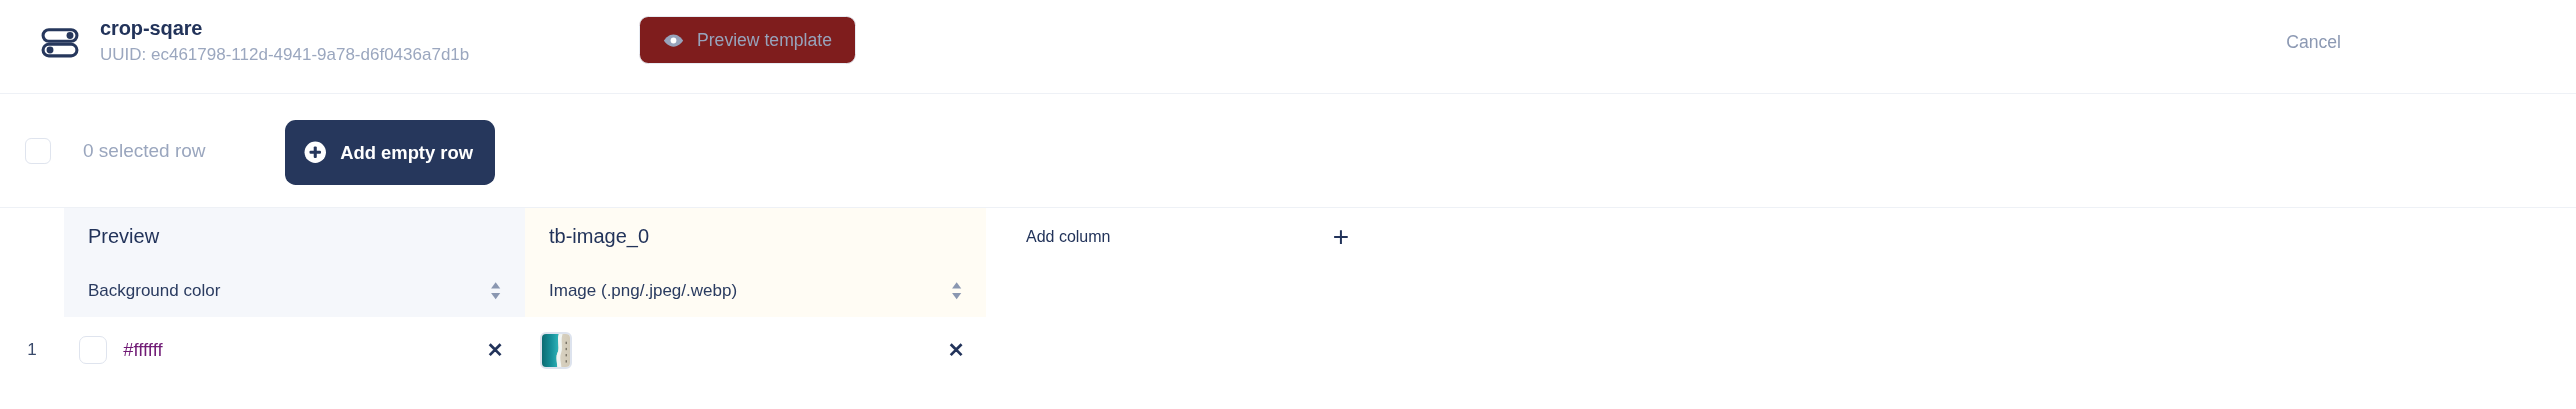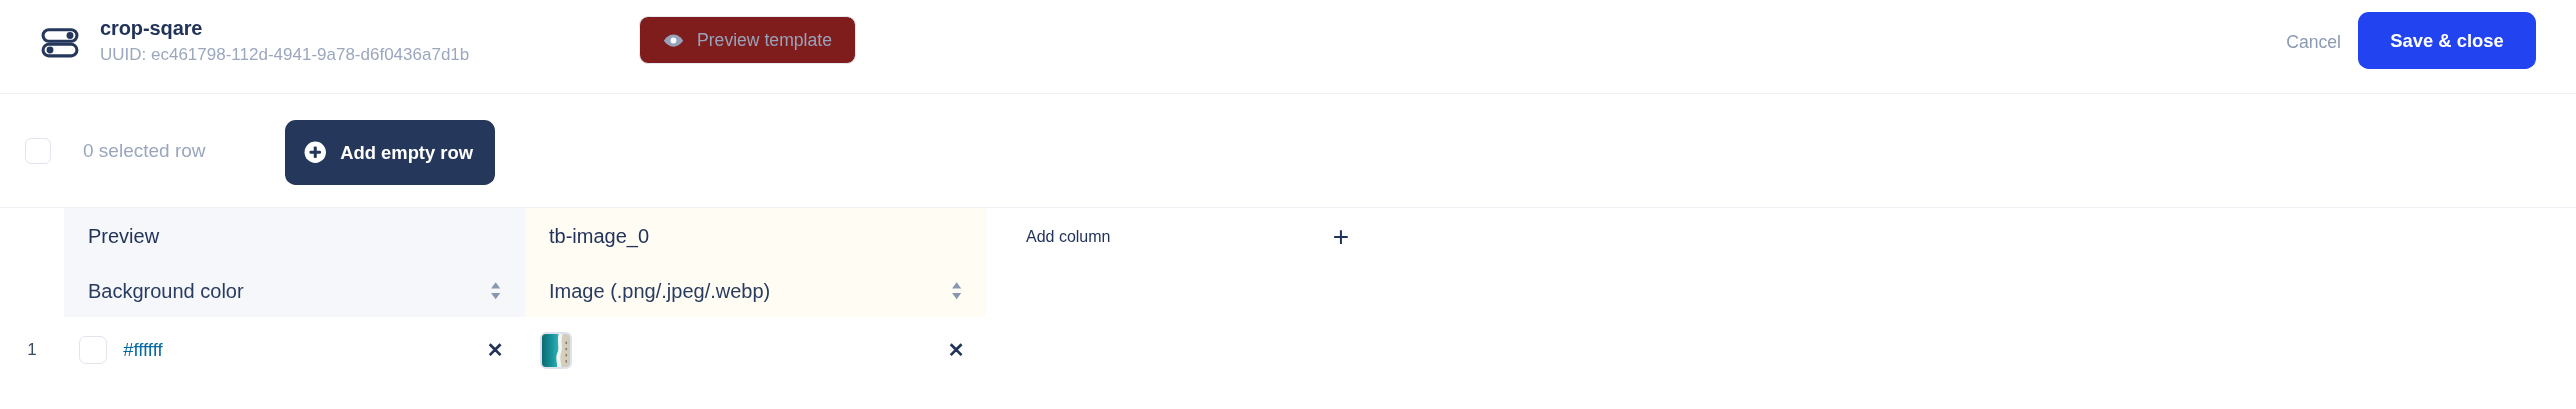--- a/index.html
+++ b/index.html
@@ -236,21 +236,21 @@
     font-weight: normal;
     cursor: pointer;
   }
 
   .sub-inner {
     display: flex;
     align-items: center;
     justify-content: space-between;
     padding: 0 21.5px 0 24px;
   }
-  .sub-label { font-size: 20px; color: #2a3b60; }
+  .sub-label { font-size: 17px; color: #2a3b60; }
   .sort-icon { width: 15.3px; height: 21.5px; display: block; cursor: pointer; }
 
   .row-num {
     text-align: center;
     font-size: 17px;
     color: #3a4a6b;
     background: #ffffff;
   }
 
   .data-inner {
@@ -264,21 +264,21 @@
 
   .color-swatch {
     width: 28px;
     height: 28px;
     border: 1.5px solid #dfe4ee;
     border-radius: 7px;
     background: #ffffff;
     cursor: pointer;
     flex: 0 0 auto;
   }
-  .color-text { font-size: 18.4px; color: #0369a1; }
+  .color-text { font-size: 18.4px; color: #701a75; }
 
   .thumb {
     width: 32px;
     height: 37px;
     border-radius: 6.1px;
     border: 2.3px solid #dde3ee;
     overflow: hidden;
     flex: 0 0 auto;
     cursor: pointer;
     display: block;
@@ -319,21 +319,20 @@
     <span>
       <svg class="eye-icon" viewBox="0 0 24 24" aria-hidden="true">
         <path d="M12 5C6.8 5 2.6 9.2 1 12c1.6 2.8 5.8 7 11 7s9.4-4.2 11-7c-1.6-2.8-5.8-7-11-7z" fill="#97a3bb"></path>
         <circle cx="12" cy="12" r="3.3" fill="#ffffff"></circle>
       </svg>
     </span>
     <span class="label">Preview template</span>
   </button>
 
   <button class="cancel-btn">Cancel</button>
-  <button class="save-btn">Save &amp; close</button>
 </div>
 
 <div class="toolbar">
 
   <div class="sel-checkbox"></div>
 
   <div class="sel-label">0 selected row</div>
 
   <button class="add-empty-btn">
     <span>

